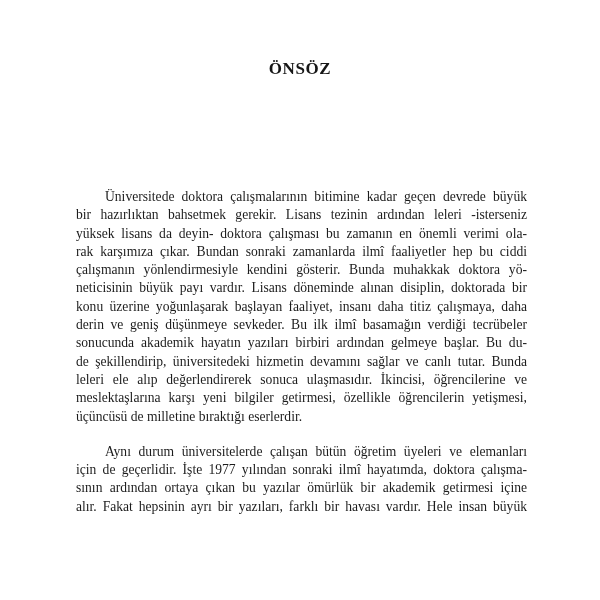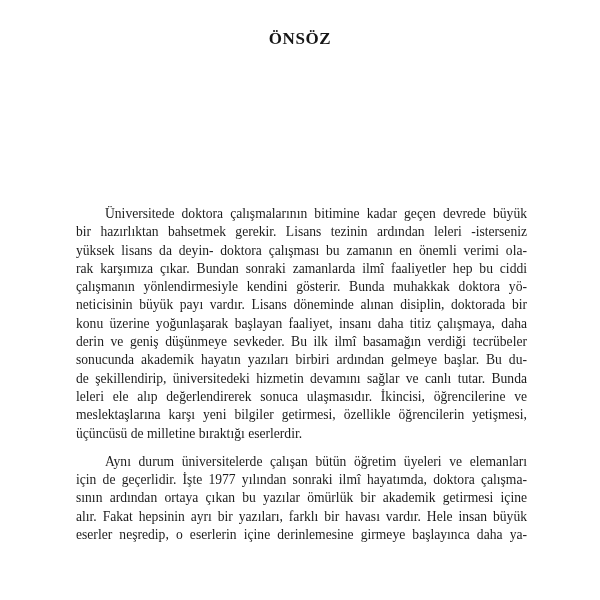--- a/index.html
+++ b/index.html
@@ -7,35 +7,35 @@
     position: relative;
     width: 600px;
     height: 600px;
     background: #ffffff;
     color: #1c1c1c;
     font-family: "Liberation Serif", "DejaVu Serif", serif;
     overflow: hidden;
   }
   .title {
     margin: 0;
-    padding-top: 29px;
+    padding-top: 59px;
     text-align: center;
     font-size: 17px;
     font-weight: bold;
     letter-spacing: 0.6px;
     color: #161616;
   }
   .text-block {
     position: absolute;
     left: 76px;
-    top: 205px;
+    top: 188px;
     width: 451px;
   }
   .para { margin: 0; }
-  .para + .para { margin-top: 10px; }
+  .para + .para { margin-top: 17px; }
   .line {
     font-size: 13.6px;
     line-height: 18.3px;
     text-align: justify;
     text-align-last: justify;
     white-space: nowrap;
   }
   .line.first { text-indent: 29px; }
   .line.para-end { text-align-last: left; }
 </style>
@@ -58,16 +58,15 @@
         <div class="line">de şekillendirip, üniversitedeki hizmetin devamını sağlar ve canlı tutar. Bunda</div>
         <div class="line">leleri ele alıp değerlendirerek sonuca ulaşmasıdır. İkincisi, öğrencilerine ve</div>
         <div class="line">meslektaşlarına karşı yeni bilgiler getirmesi, özellikle öğrencilerin yetişmesi,</div>
         <div class="line para-end">üçüncüsü de milletine bıraktığı eserlerdir.</div>
       </div>
     <div class="para">
         <div class="line first">Aynı durum üniversitelerde çalışan bütün öğretim üyeleri ve elemanları</div>
         <div class="line">için de geçerlidir. İşte 1977 yılından sonraki ilmî hayatımda, doktora çalışma-</div>
         <div class="line">sının ardından ortaya çıkan bu yazılar ömürlük bir akademik getirmesi içine</div>
         <div class="line">alır. Fakat hepsinin ayrı bir yazıları, farklı bir havası vardır. Hele insan büyük</div>
-        <div class="line">eserler neşredip, o eserlerin içine derinlemesine girmeye başlayınca daha ya-</div>
       </div>
   </div>
 </div>
 
 </body></html>

